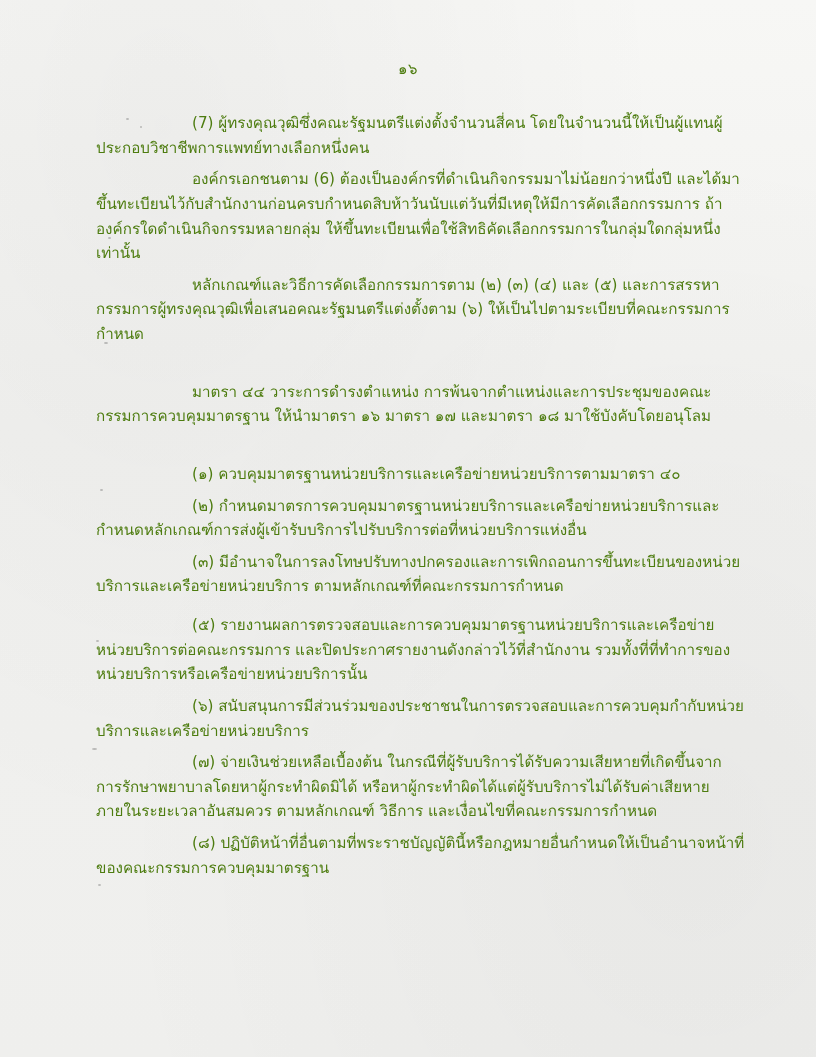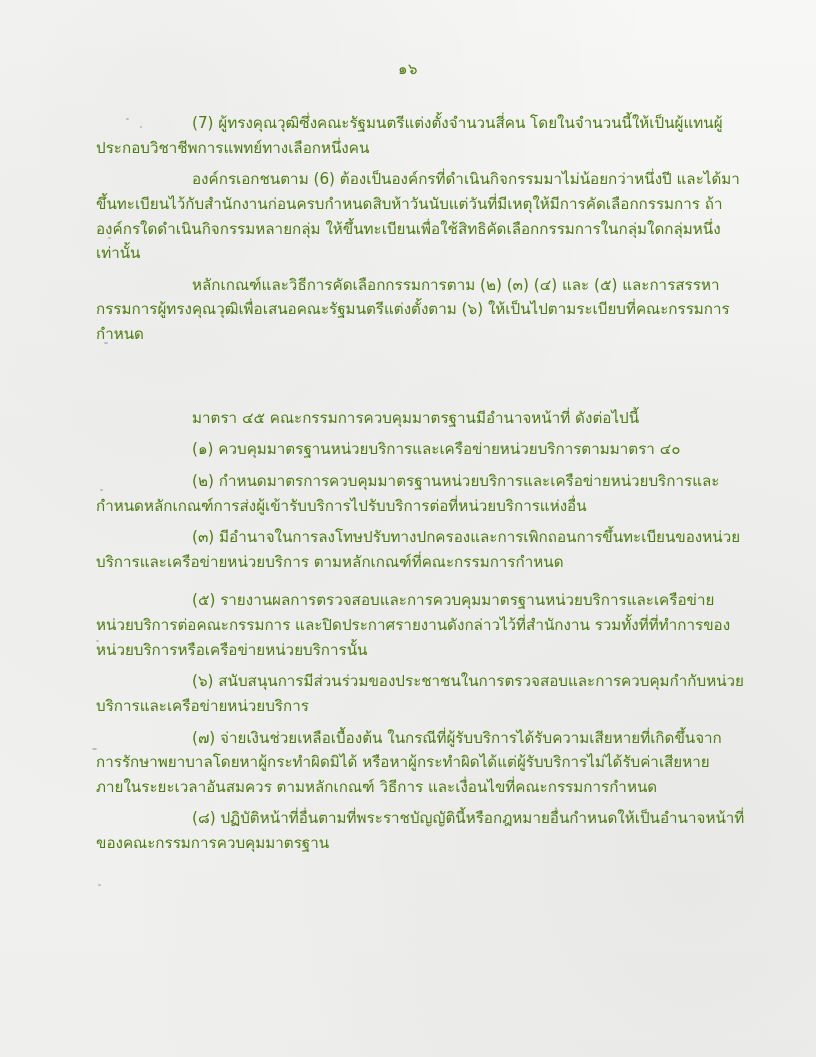--- a/index.html
+++ b/index.html
@@ -89,23 +89,23 @@
 
       <div class="gap-sm"></div>
       <p class="para"><span class="lead"></span><span>องค์กรเอกชนตาม (6) ต้องเป็นองค์กรที่ดำเนินกิจกรรมมาไม่น้อยกว่าหนึ่งปี และได้มาขึ้นทะเบียนไว้กับสำนักงานก่อนครบกำหนดสิบห้าวันนับแต่วันที่มีเหตุให้มีการคัดเลือกกรรมการ ถ้าองค์กรใดดำเนินกิจกรรมหลายกลุ่ม ให้ขึ้นทะเบียนเพื่อใช้สิทธิคัดเลือกกรรมการในกลุ่มใดกลุ่มหนึ่งเท่านั้น</span></p>
 
       <div class="gap-sm"></div>
       <p class="para"><span class="lead"></span><span>หลักเกณฑ์และวิธีการคัดเลือกกรรมการตาม (๒) (๓) (๔) และ (๕) และการสรรหากรรมการผู้ทรงคุณวุฒิเพื่อเสนอคณะรัฐมนตรีแต่งตั้งตาม (๖) ให้เป็นไปตามระเบียบที่คณะกรรมการกำหนด</span></p>
 
       <div class="gap-sm"></div>
 
       <div class="gap-lg"></div>
+      <p class="para"><span class="lead"></span><span>มาตรา ๔๔  วาระการดำรงตำแหน่ง การพ้นจากตำแหน่งและการประชุมของคณะกรรมการควบคุมมาตรฐาน ให้นำมาตรา ๑๖ มาตรา ๑๗ และมาตรา ๑๘ มาใช้บังคับโดยอนุโลม</span></p>
 
       <div class="gap-lg"></div>
-      <p class="para"><span class="lead"></span><span>มาตรา ๔๕  คณะกรรมการควบคุมมาตรฐานมีอำนาจหน้าที่ ดังต่อไปนี้</span></p>
 
       <div class="gap-sm"></div>
       <p class="para"><span class="lead"></span><span>(๑) ควบคุมมาตรฐานหน่วยบริการและเครือข่ายหน่วยบริการตามมาตรา ๔๐</span></p>
 
       <div class="gap-sm"></div>
       <p class="para"><span class="lead"></span><span>(๒) กำหนดมาตรการควบคุมมาตรฐานหน่วยบริการและเครือข่ายหน่วยบริการและกำหนดหลักเกณฑ์การส่งผู้เข้ารับบริการไปรับบริการต่อที่หน่วยบริการแห่งอื่น</span></p>
 
       <div class="gap-sm"></div>
       <p class="para"><span class="lead"></span><span>(๓) มีอำนาจในการลงโทษปรับทางปกครองและการเพิกถอนการขึ้นทะเบียนของหน่วยบริการและเครือข่ายหน่วยบริการ ตามหลักเกณฑ์ที่คณะกรรมการกำหนด</span></p>
 

